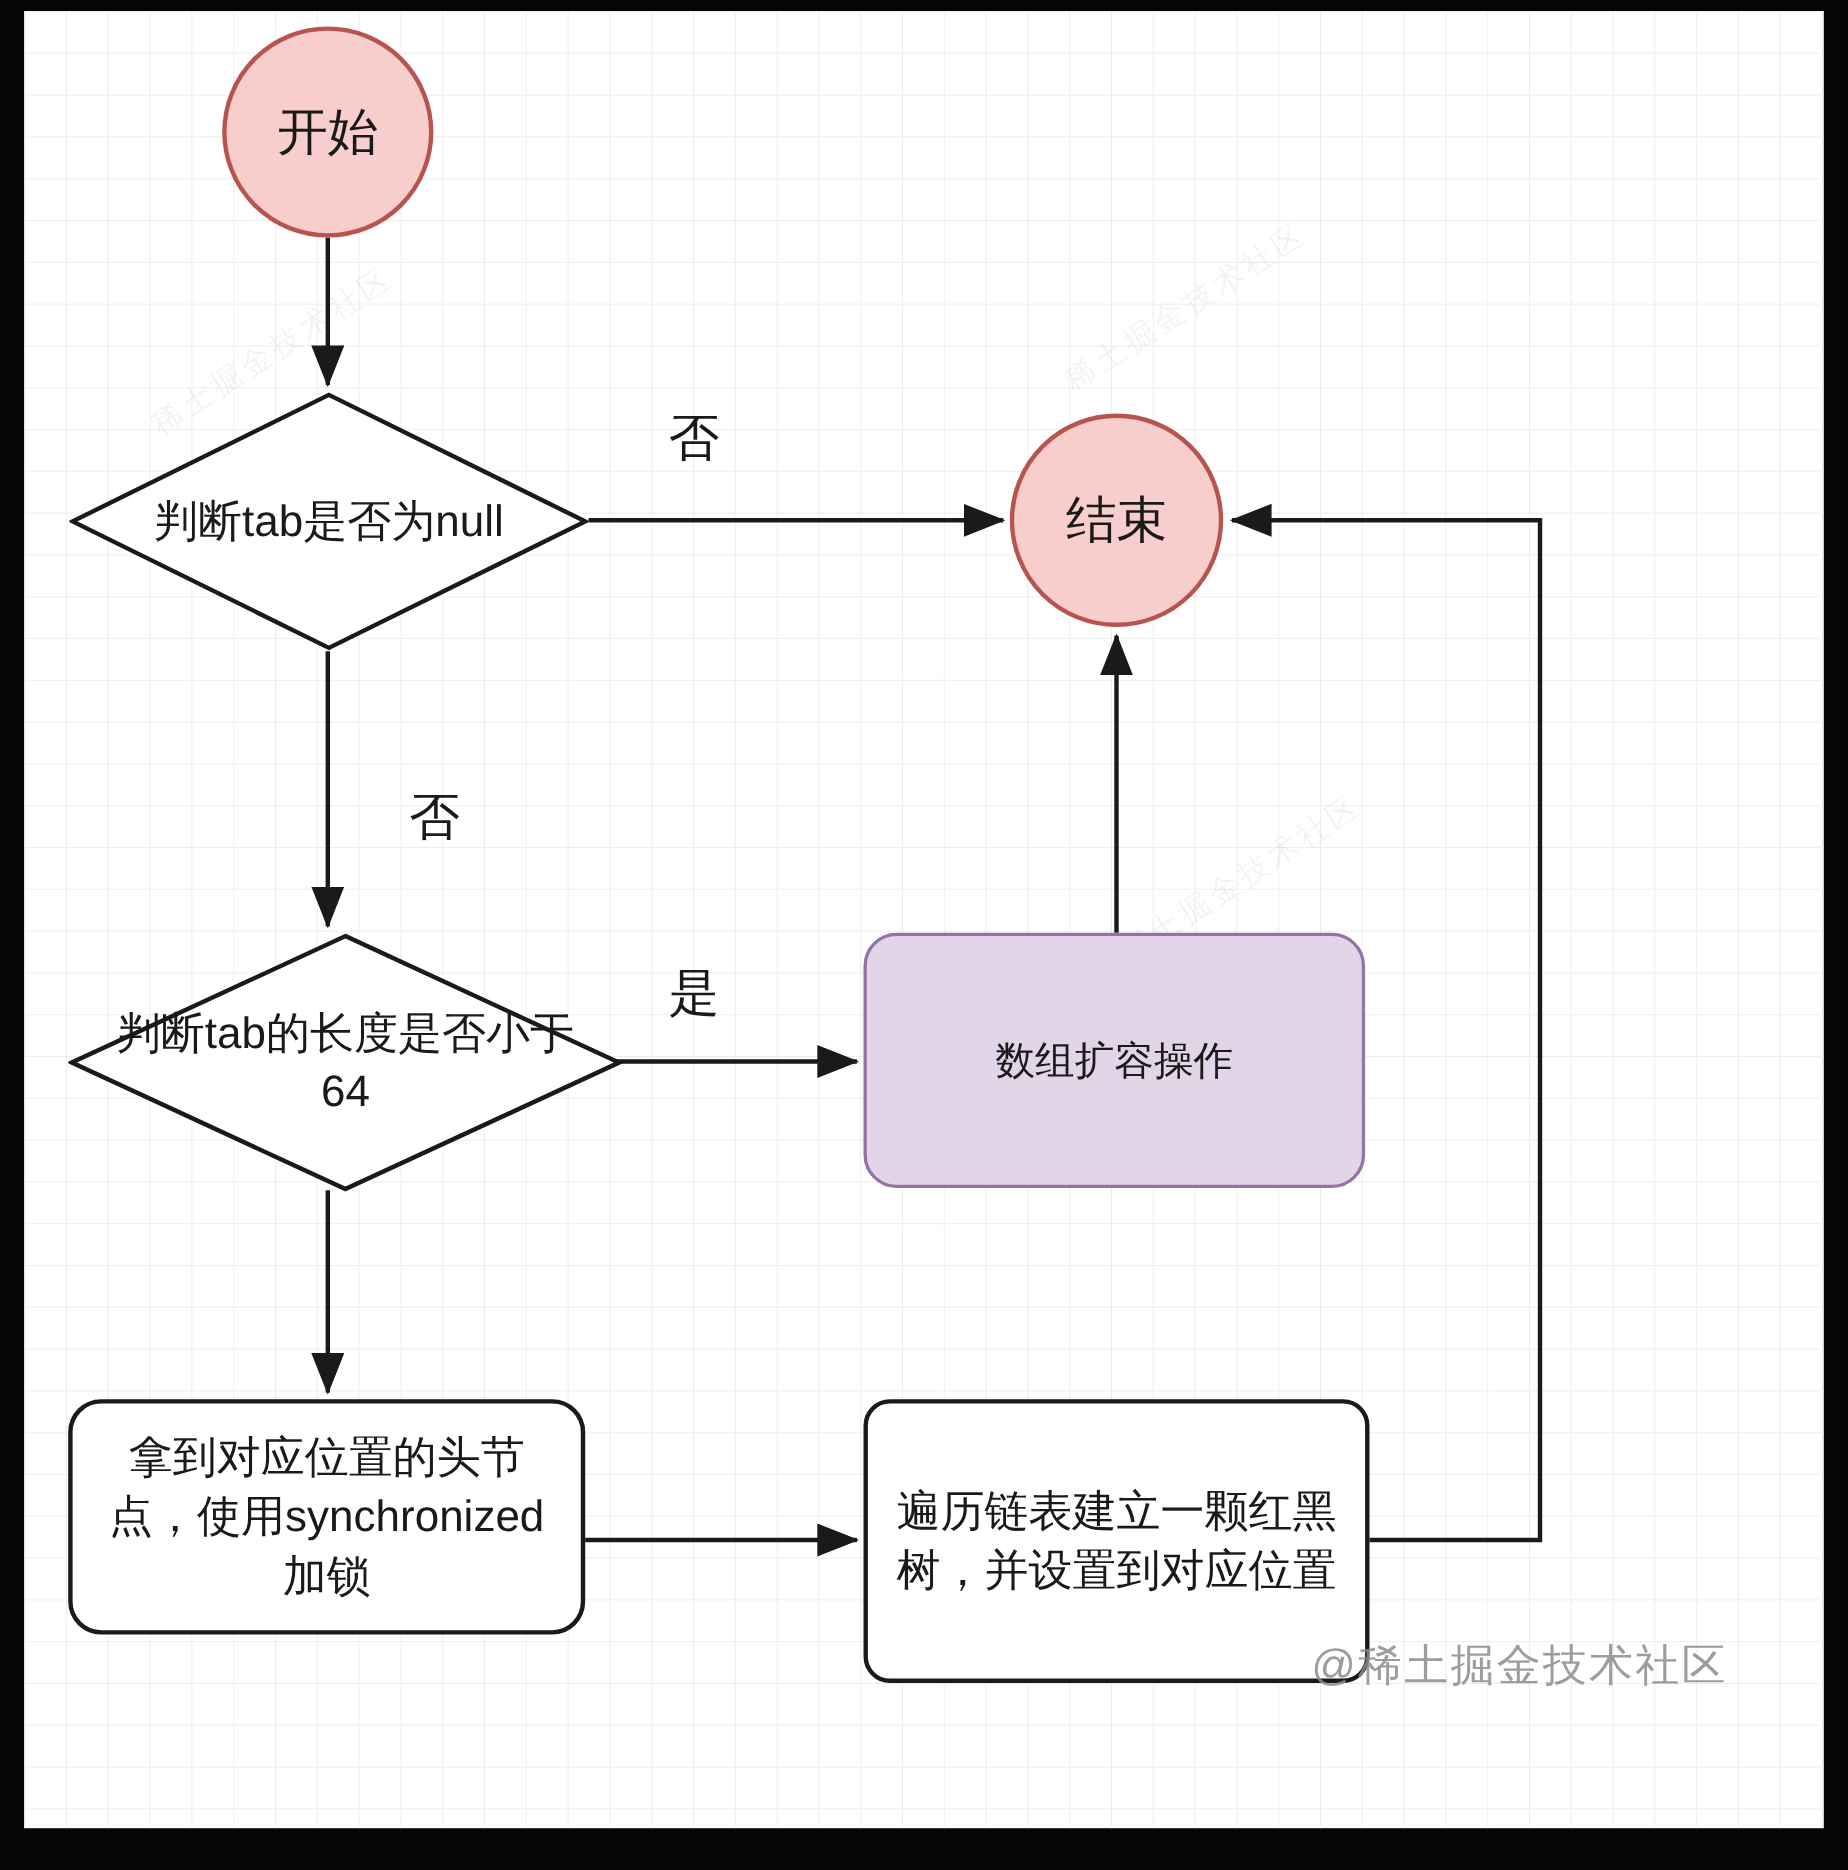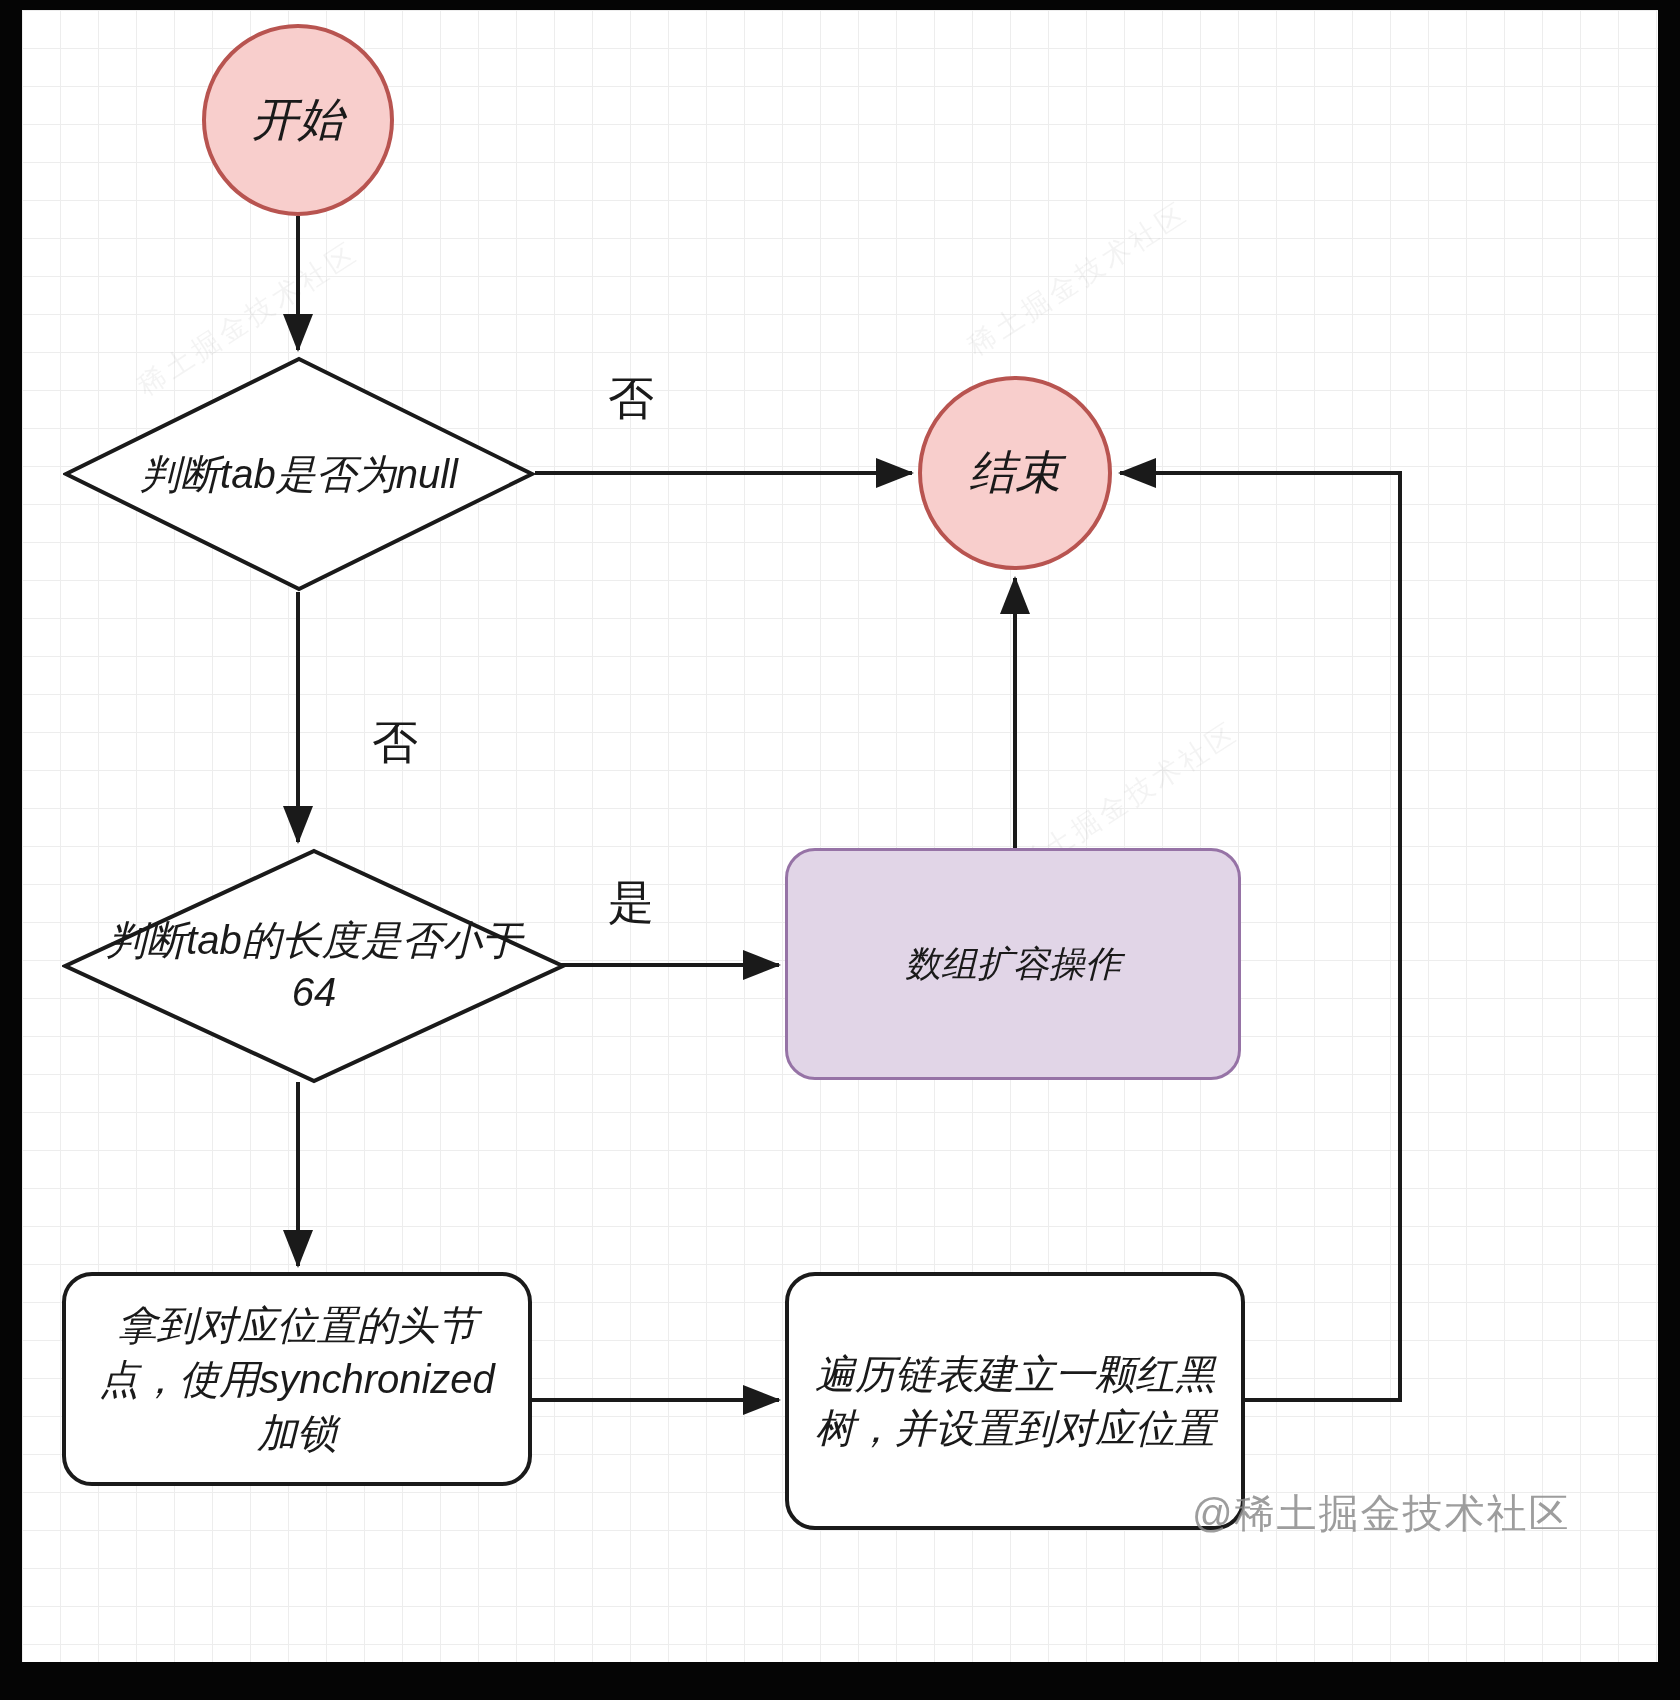--- a/index.html
+++ b/index.html
@@ -7,21 +7,21 @@
   #page{position:relative;width:1680px;height:1700px;background:#050505;overflow:hidden;}
   #canvas{
     position:absolute;left:22px;top:10px;width:1636px;height:1652px;
     background-color:#ffffff;
     background-image:
       linear-gradient(#ededed 1px, transparent 1px),
       linear-gradient(90deg, #ededed 1px, transparent 1px);
     background-size:38px 38px;
   }
   #edges{position:absolute;left:0;top:0;width:1680px;height:1700px;z-index:2;}
-  .node{position:absolute;z-index:3;font-style:italic;}
+  .node{position:absolute;z-index:3;}
   .node svg{position:absolute;left:0;top:0;width:100%;height:100%;}
   .node-label{
     position:absolute;inset:0;display:flex;align-items:center;justify-content:center;
     text-align:center;color:#1a1a1a;font-size:40px;line-height:1.3;padding:0 34px;
     box-sizing:border-box;
   }
   .circle{
     border-radius:50%;background:#f8cecc;border:4px solid #b85450;
     display:flex;align-items:center;justify-content:center;
     font-size:46px;color:#1a1a1a;box-sizing:border-box;
@@ -95,21 +95,21 @@
   </div>
 
   <div class="node roundbox purplebox" style="left:785px;top:848px;width:456px;height:232px;">
     <span>数组扩容操作</span>
   </div>
 
   <div class="node roundbox whitebox" style="left:62px;top:1272px;width:470px;height:214px;">
     <span>拿到对应位置的头节点，使用synchronized加锁</span>
   </div>
 
-  <div class="node roundbox whitebox" style="left:785px;top:1272px;width:460px;height:258px;">
+  <div class="node roundbox whitebox" style="left:785px;top:1272px;width:460px;height:258px;border-radius:24px;">
     <span>遍历链表建立一颗红黑树，并设置到对应位置</span>
   </div>
 
   <span class="edge-label" style="left:608px;top:368px;">否</span>
   <span class="edge-label" style="left:372px;top:712px;">否</span>
   <span class="edge-label" style="left:608px;top:872px;">是</span>
 
   <span class="watermark" style="left:1192px;top:1486px;">@稀土掘金技术社区</span>
 
 </div>

